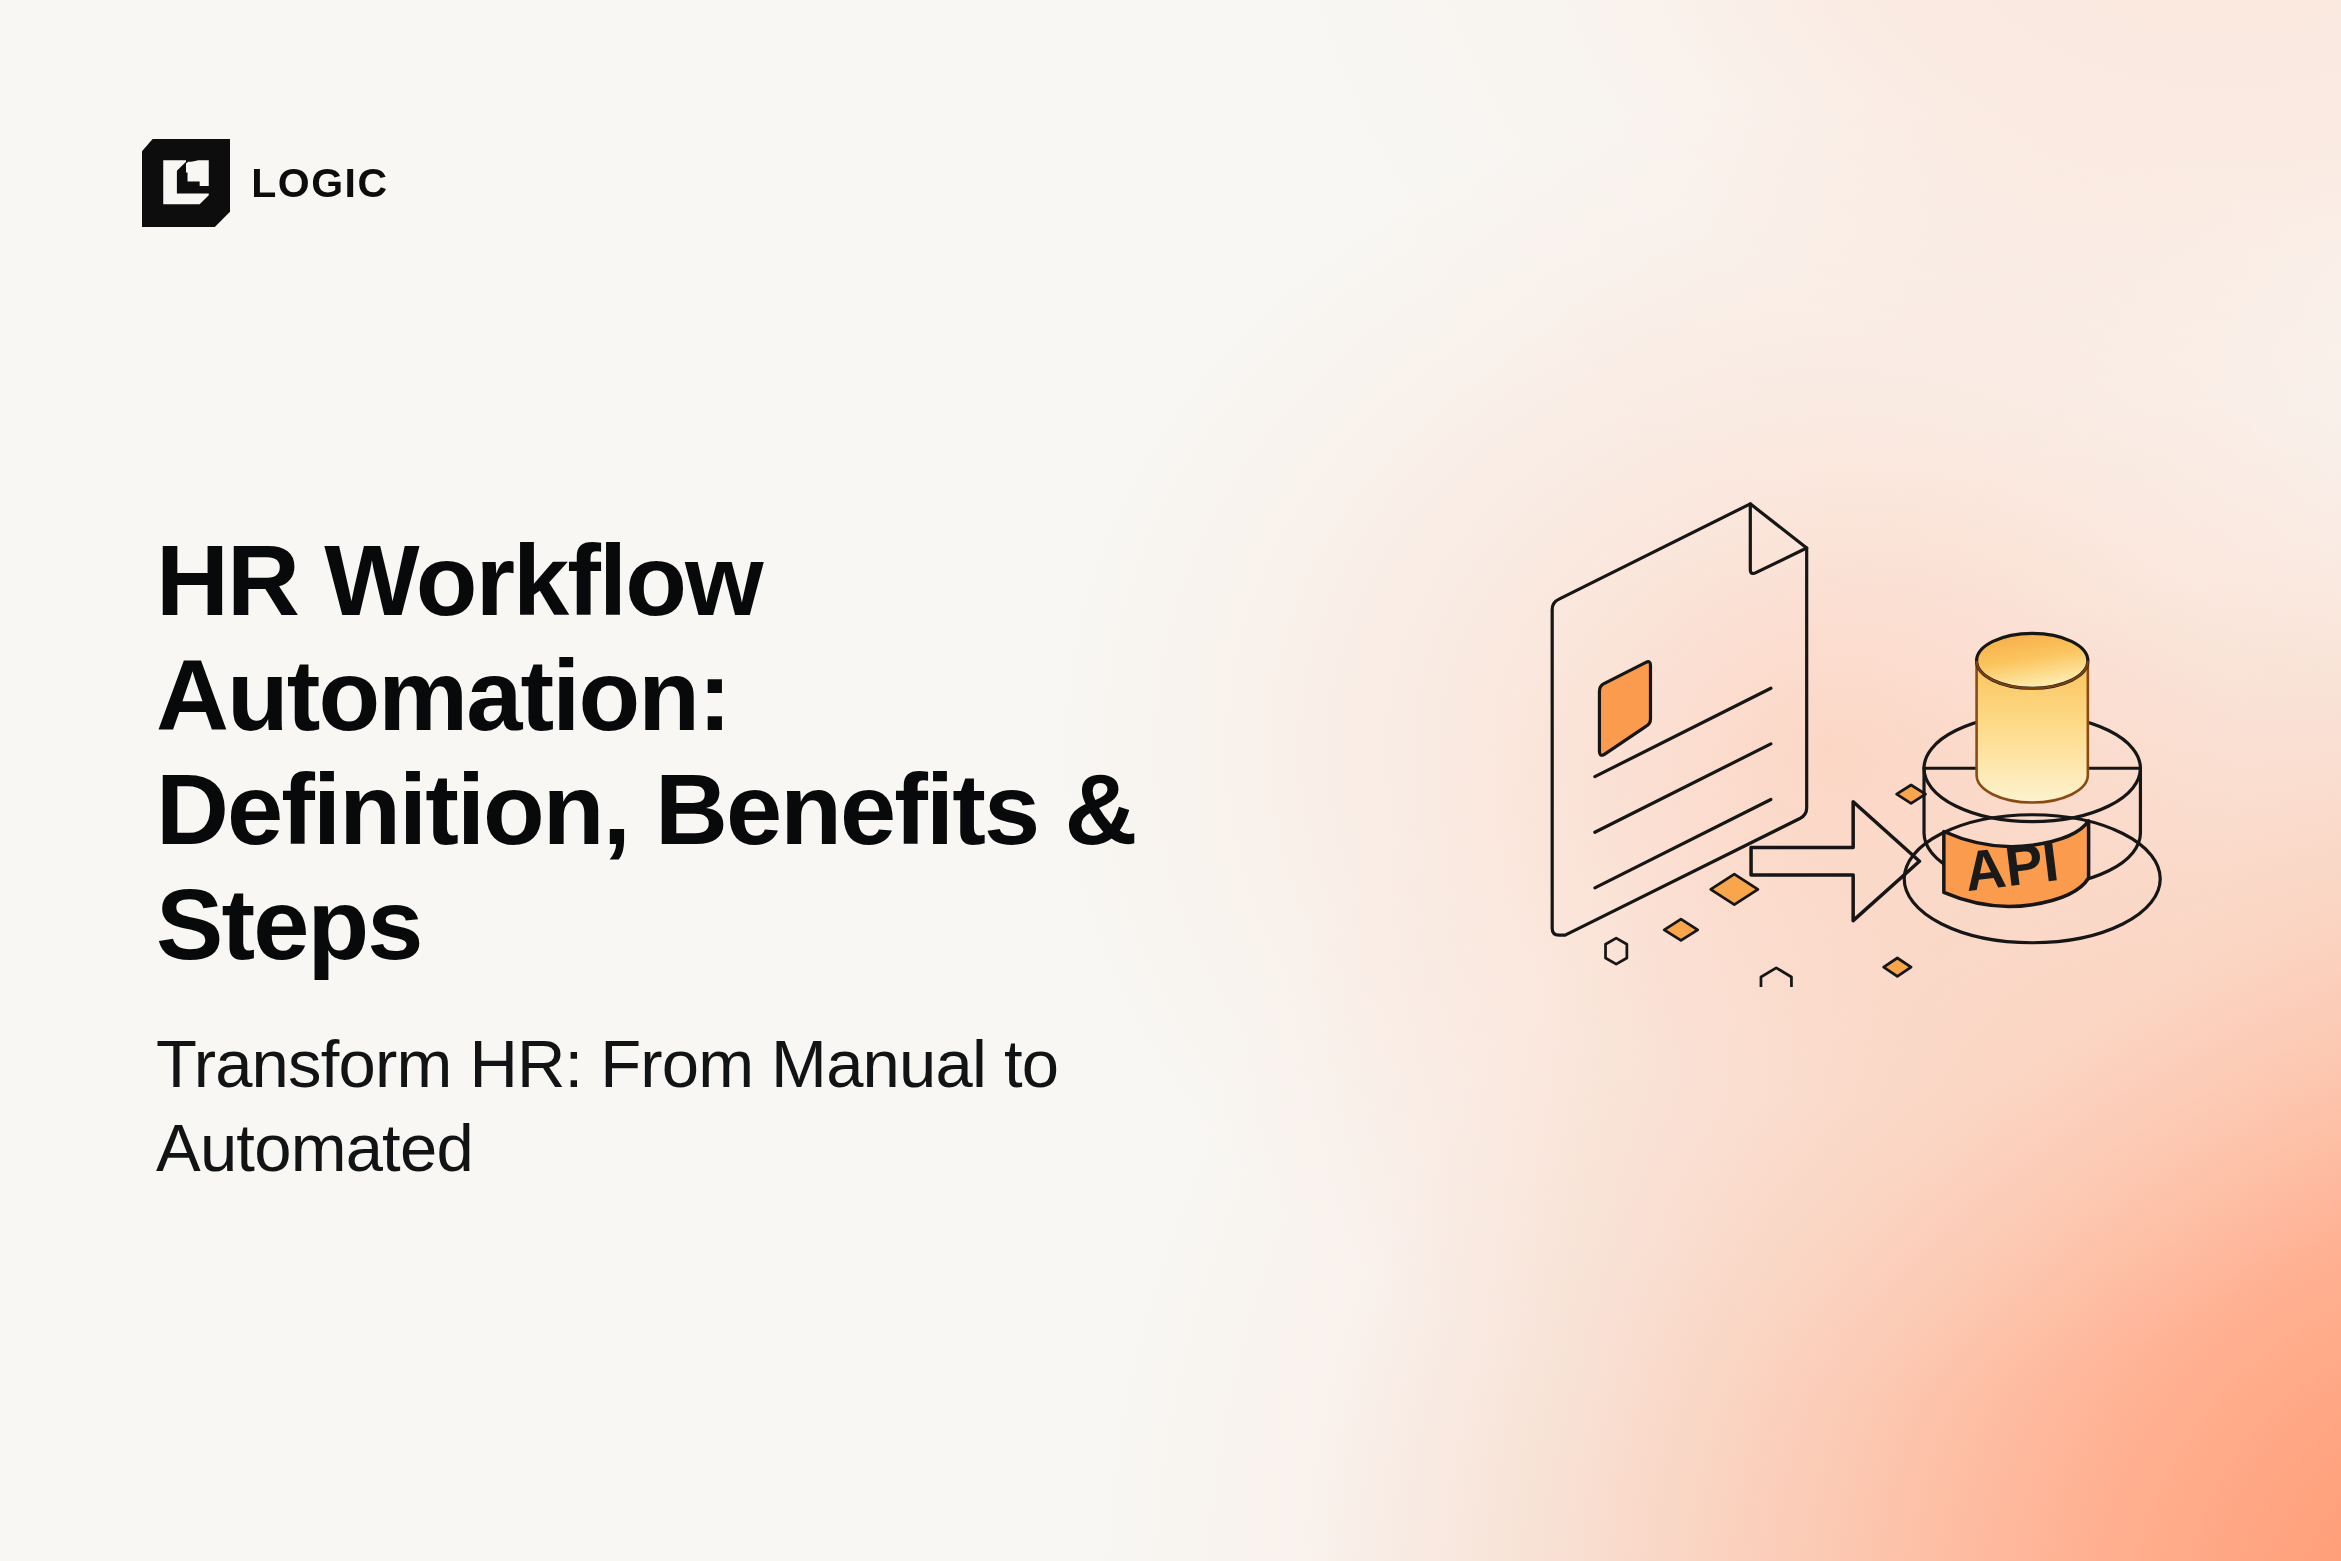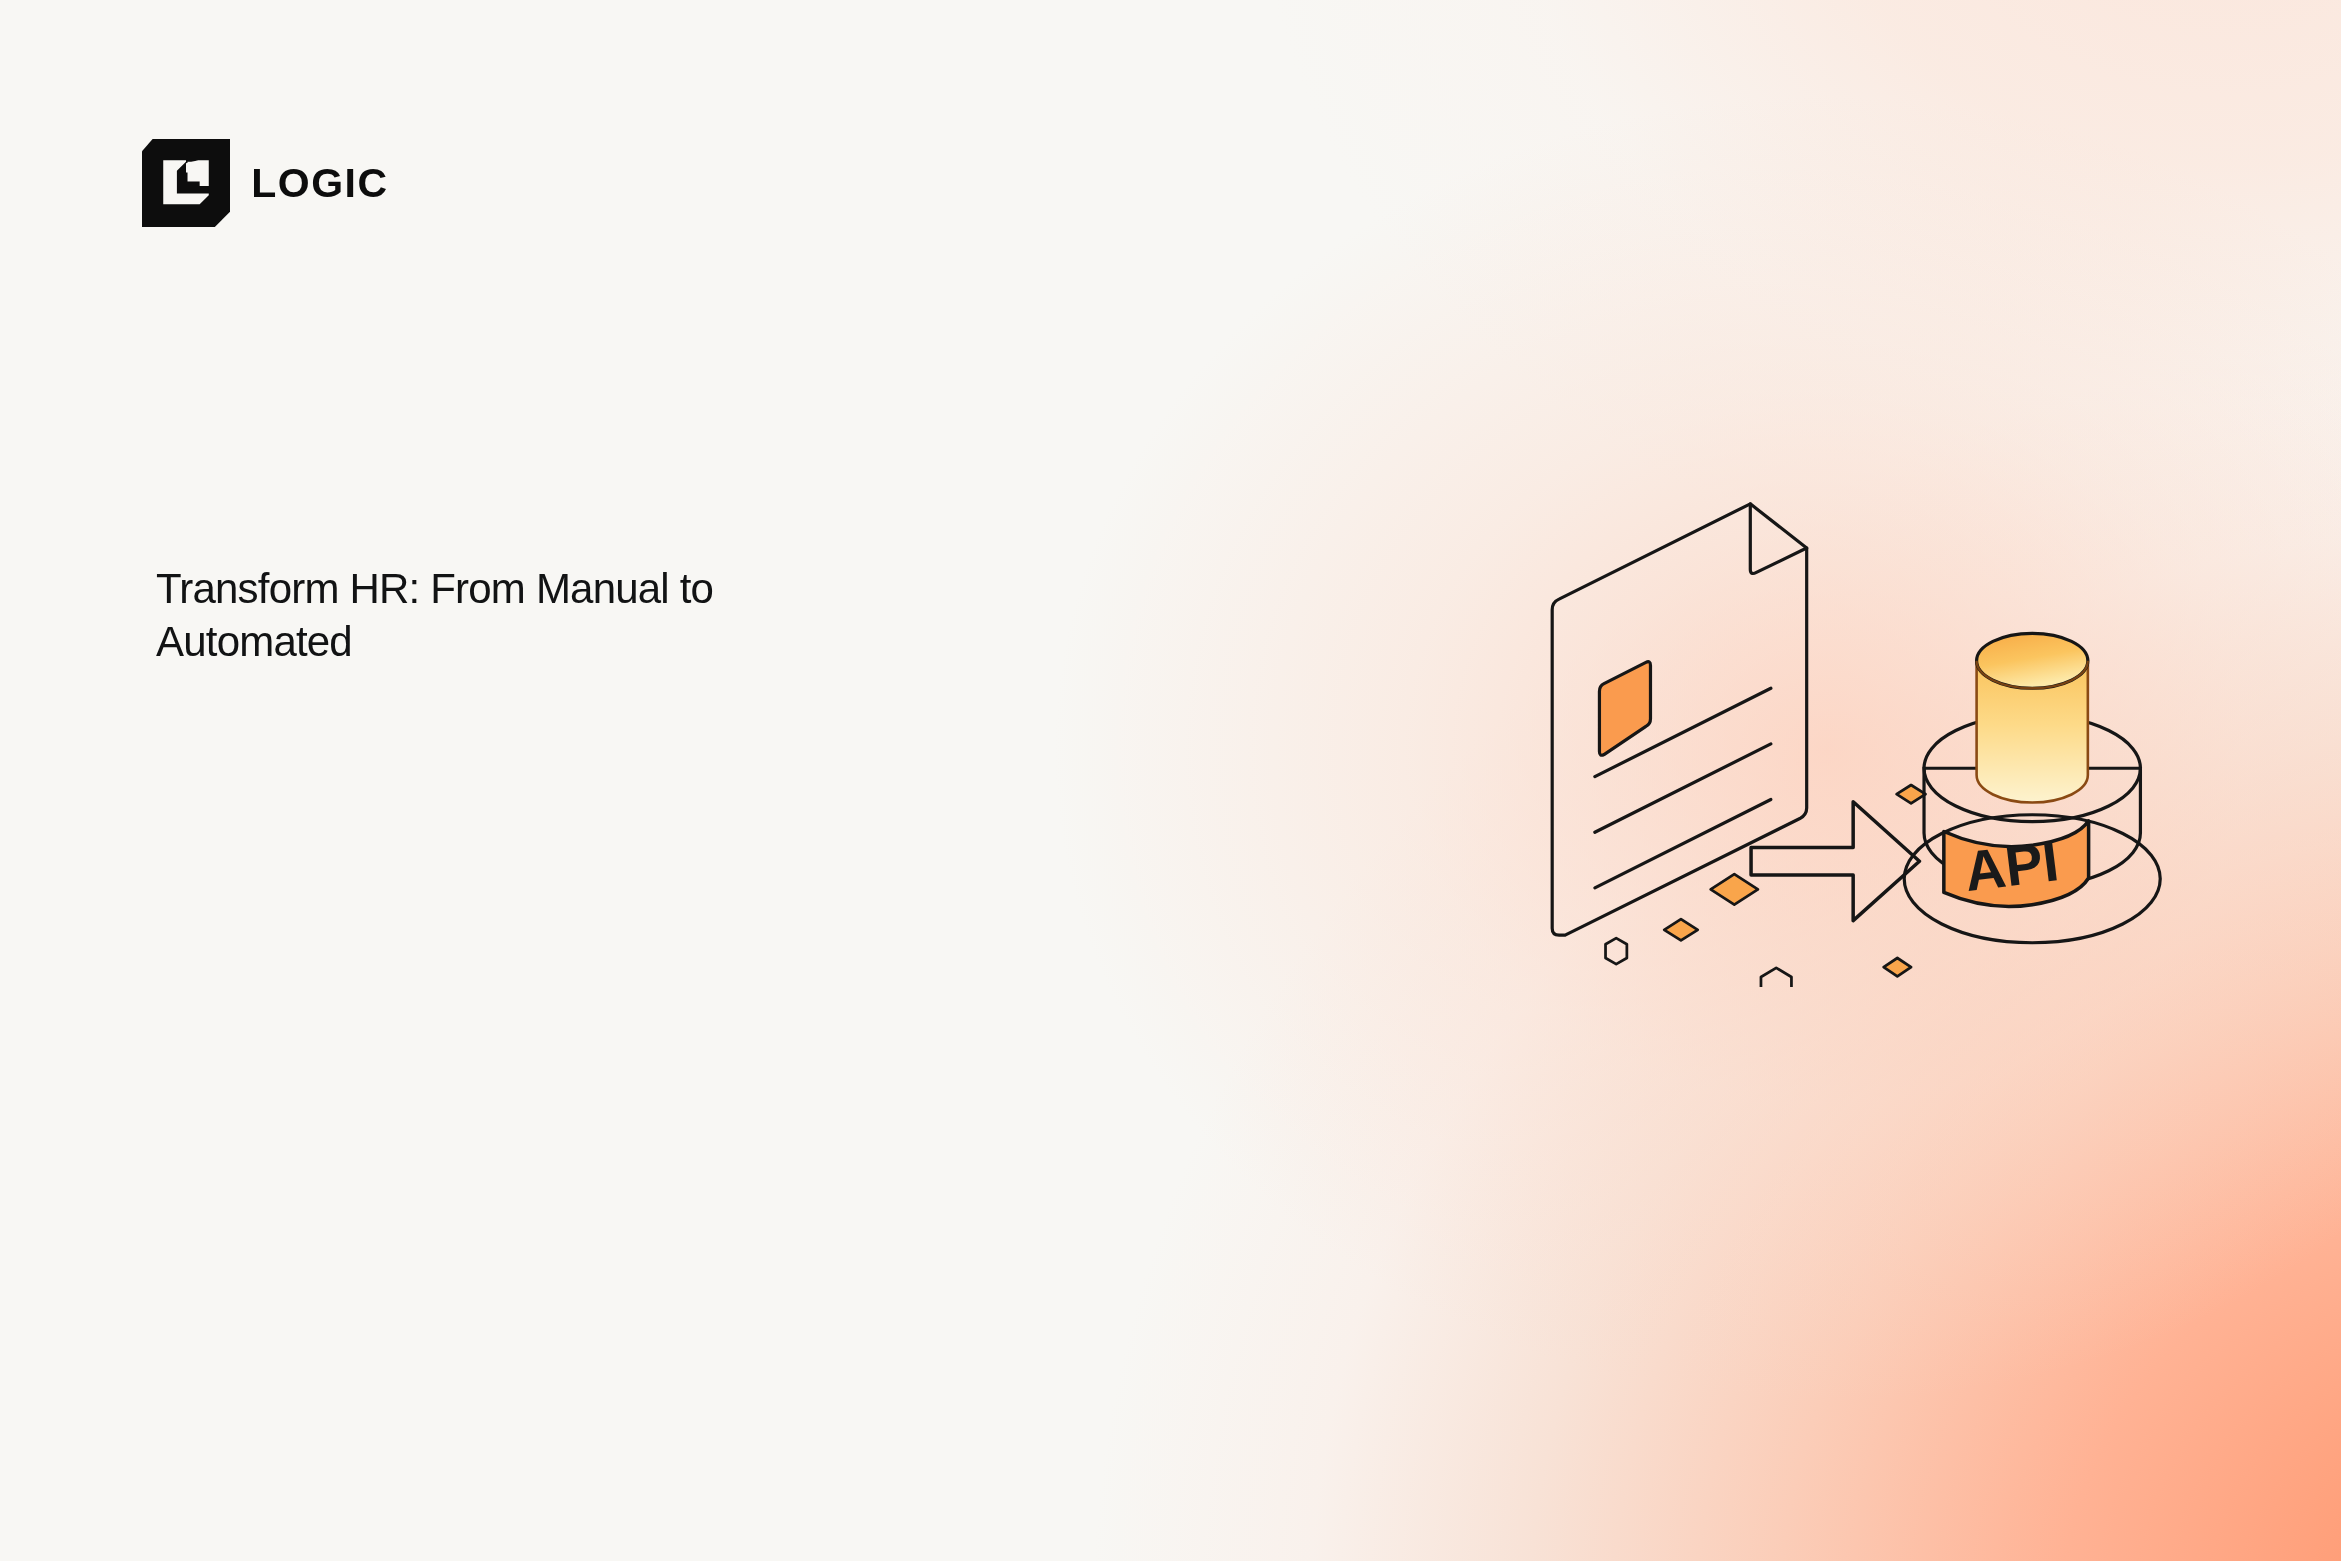--- a/index.html
+++ b/index.html
@@ -68,21 +68,21 @@
   #page-title {
     font-size:101px;
     font-weight:bold;
     line-height:1.135;
     letter-spacing:-1.9px;
     color:#08090a;
     white-space:pre-line;
   }
   #page-subtitle {
     margin-top:40px;
-    font-size:42px;
+    font-size:67px;
     font-weight:normal;
     line-height:1.26;
     letter-spacing:-0.8px;
     color:#121314;
     white-space:pre-line;
   }
 
   
   #hero-illustration {
     position:absolute;
@@ -105,20 +105,24 @@
       <path fill="#0d0d0d" d="M14 0 H116 V96 L96 116 H0 V16 Z"></path>
       <path fill="#f8f7f4" d="M28 28 H58 V30 L46 42 V72 H88 L88 74 L76 86 H28 Z"></path>
       <path fill="#f8f7f4" d="M74 28 H88 V62 L76 62 L76 44 L58 44 L58 32 Z"></path>
       <path fill="#f8f7f4" d="M60 30 H86 V56 H60 Z"></path>
     </svg>
   </span>
   <span id="logo-wordmark">LOGIC</span>
 </div>
 
 <div id="headline-block">
+  <h1 id="page-title">HR Workflow
+Automation:
+Definition, Benefits &amp;
+Steps</h1>
   <p id="page-subtitle">Transform HR: From Manual to
 Automated</p>
 </div>
 
 <div id="hero-illustration">
   <svg viewBox="0 0 920 660" xmlns="http://www.w3.org/2000/svg">
     <defs>
       <linearGradient id="cylTopGrad" x1="0" y1="0" x2="0.35" y2="1">
         <stop offset="0%" stop-color="#f7a944"></stop>
         <stop offset="55%" stop-color="#fbc55f"></stop>

